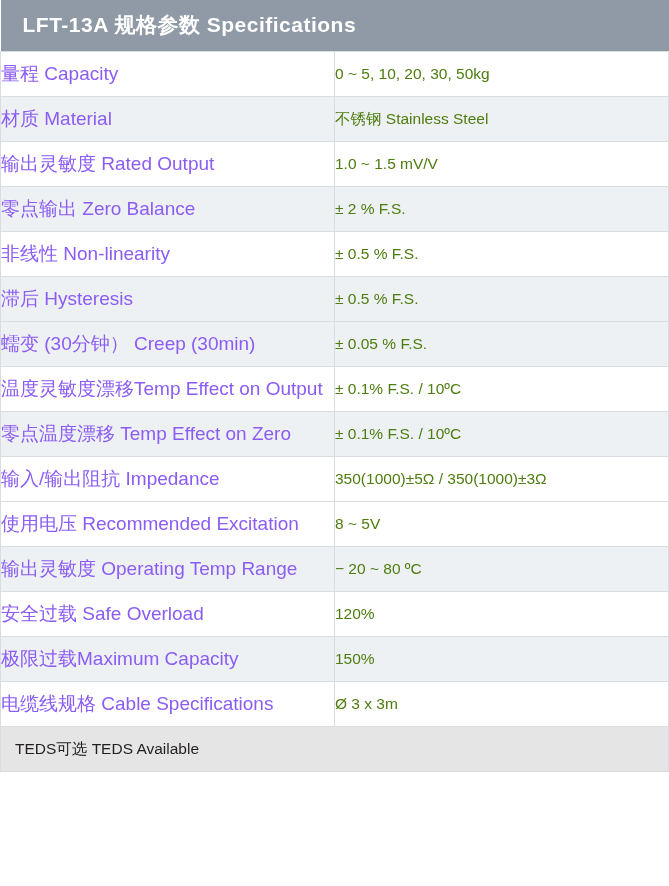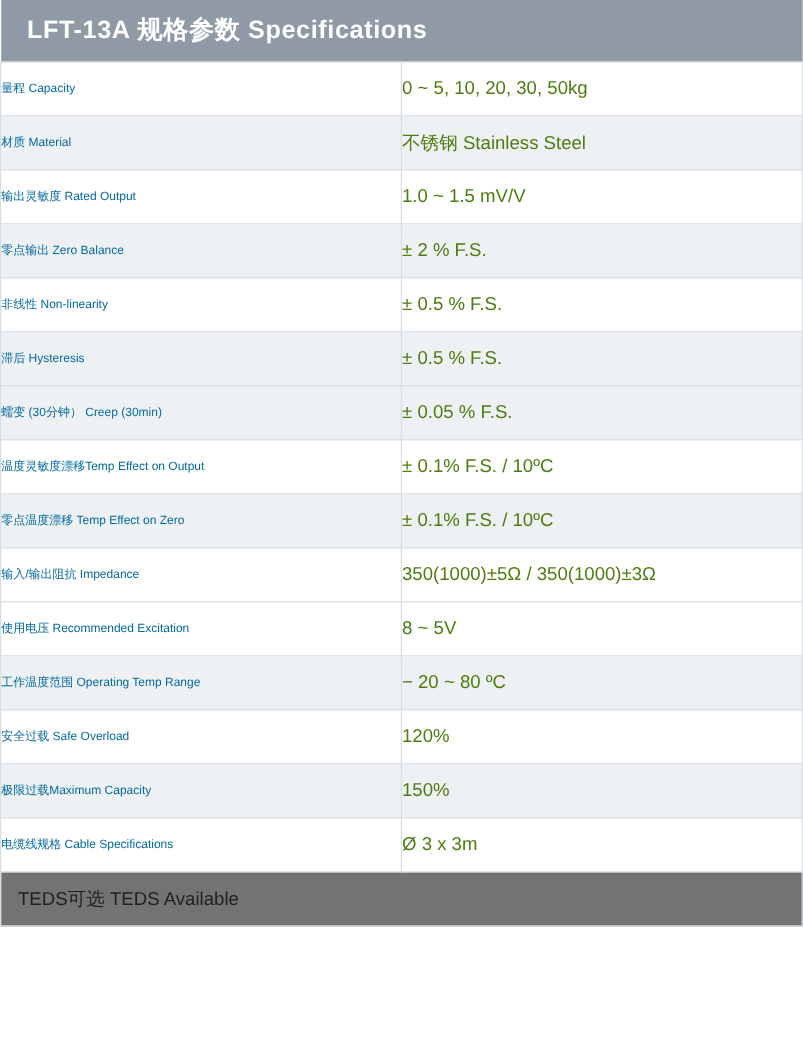--- a/index.html
+++ b/index.html
@@ -29,39 +29,39 @@
     border: none;
     height: 26px;
   }
   .spec-table td {
     border: 1px solid #d8dde2;
     padding: 0;
     vertical-align: middle;
   }
   .cell-label {
     width: 353px;
-    font-size: 10px;
+    font-size: 19px;
     padding: 0 8px 0 14px;
     height: 44px;
-    color: #0369a1;
+    color: #8b5cf6;
   }
   .cell-value {
     font-size: 15.5px;
     padding: 0 8px 0 12px;
     height: 44px;
     color: #4d7c0f;
   }
   .row-odd td {
     background: #ffffff;
   }
   .row-even td {
     background: #eef1f3;
   }
   .footer-row td {
-    background: #737373;
+    background: #e5e5e5;
     font-size: 15.5px;
     padding: 0 8px 0 14px;
     height: 44px;
     border-top: 1px solid #d8dde2;
     border-left: 1px solid #d8dde2;
     border-right: 1px solid #d8dde2;
     border-bottom: 1px solid #d8dde2;
   }
   .nowrap {
     white-space: nowrap;
@@ -115,21 +115,21 @@
     </tr>
     <tr class="row-odd">
       <td class="cell-label">输入/输出阻抗 Impedance</td>
       <td class="cell-value nowrap">350(1000)±5Ω / 350(1000)±3Ω</td>
     </tr>
     <tr class="row-odd">
       <td class="cell-label">使用电压 Recommended Excitation</td>
       <td class="cell-value">8 ~ 5V</td>
     </tr>
     <tr class="row-even">
-      <td class="cell-label">工作温度范围 Operating Temp  Range</td>
+      <td class="cell-label">输出灵敏度 Operating Temp  Range</td>
       <td class="cell-value">− 20 ~ 80 ºC</td>
     </tr>
     <tr class="row-odd">
       <td class="cell-label">安全过载 Safe Overload</td>
       <td class="cell-value">120%</td>
     </tr>
     <tr class="row-even">
       <td class="cell-label">极限过载Maximum Capacity</td>
       <td class="cell-value">150%</td>
     </tr>

